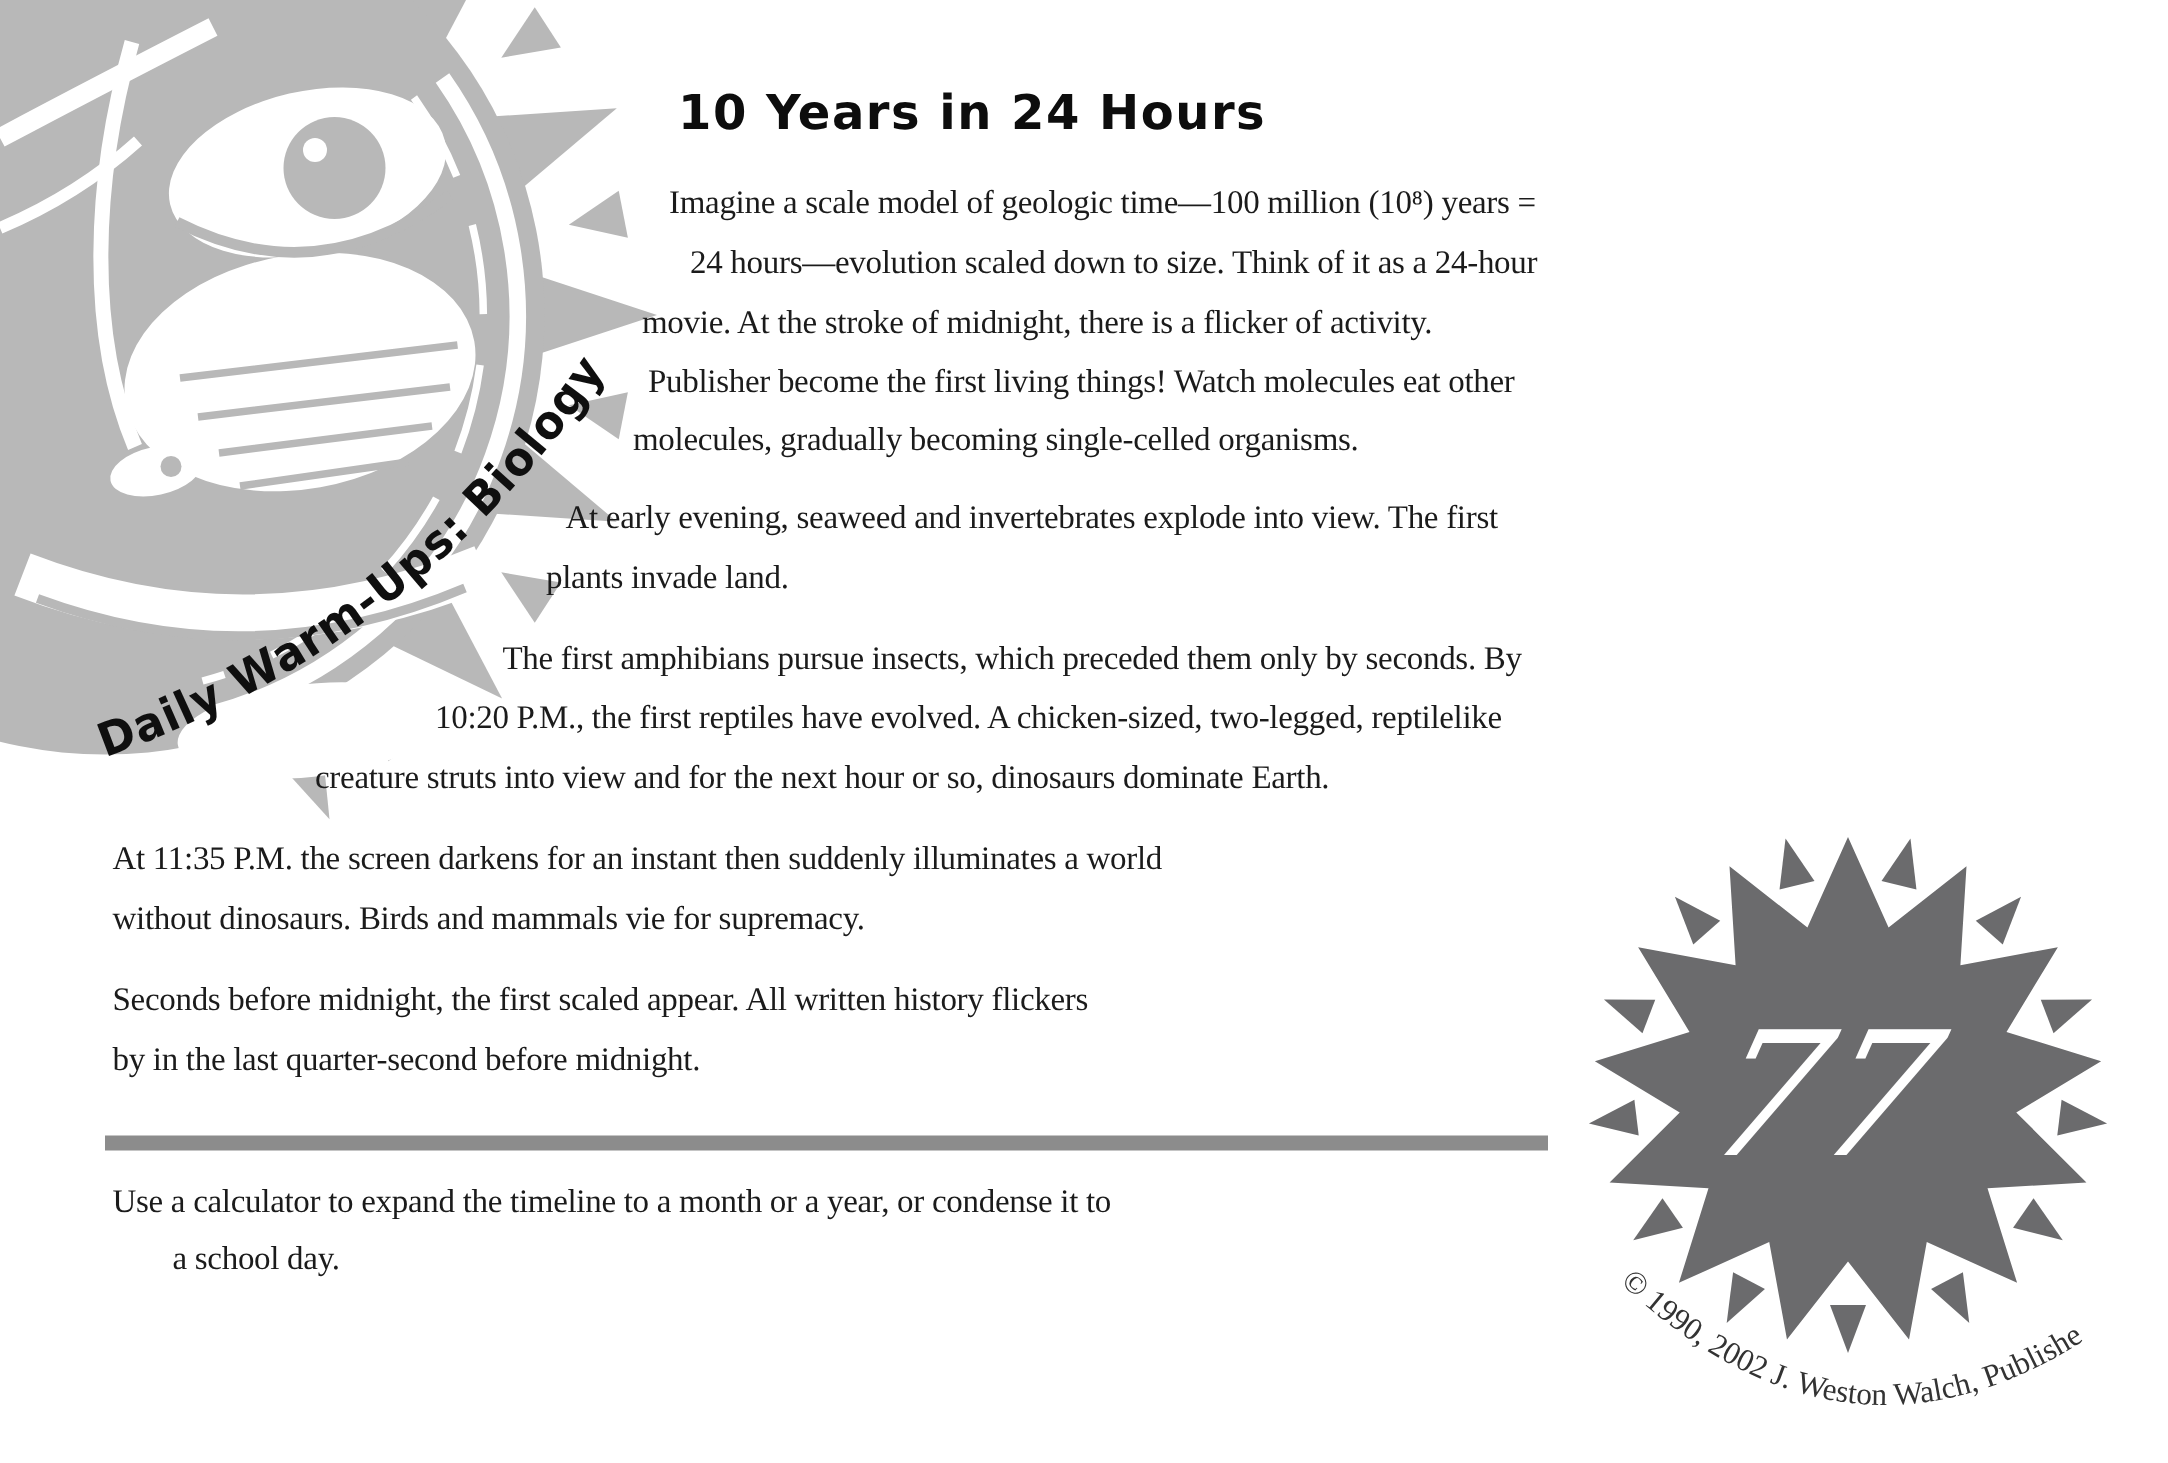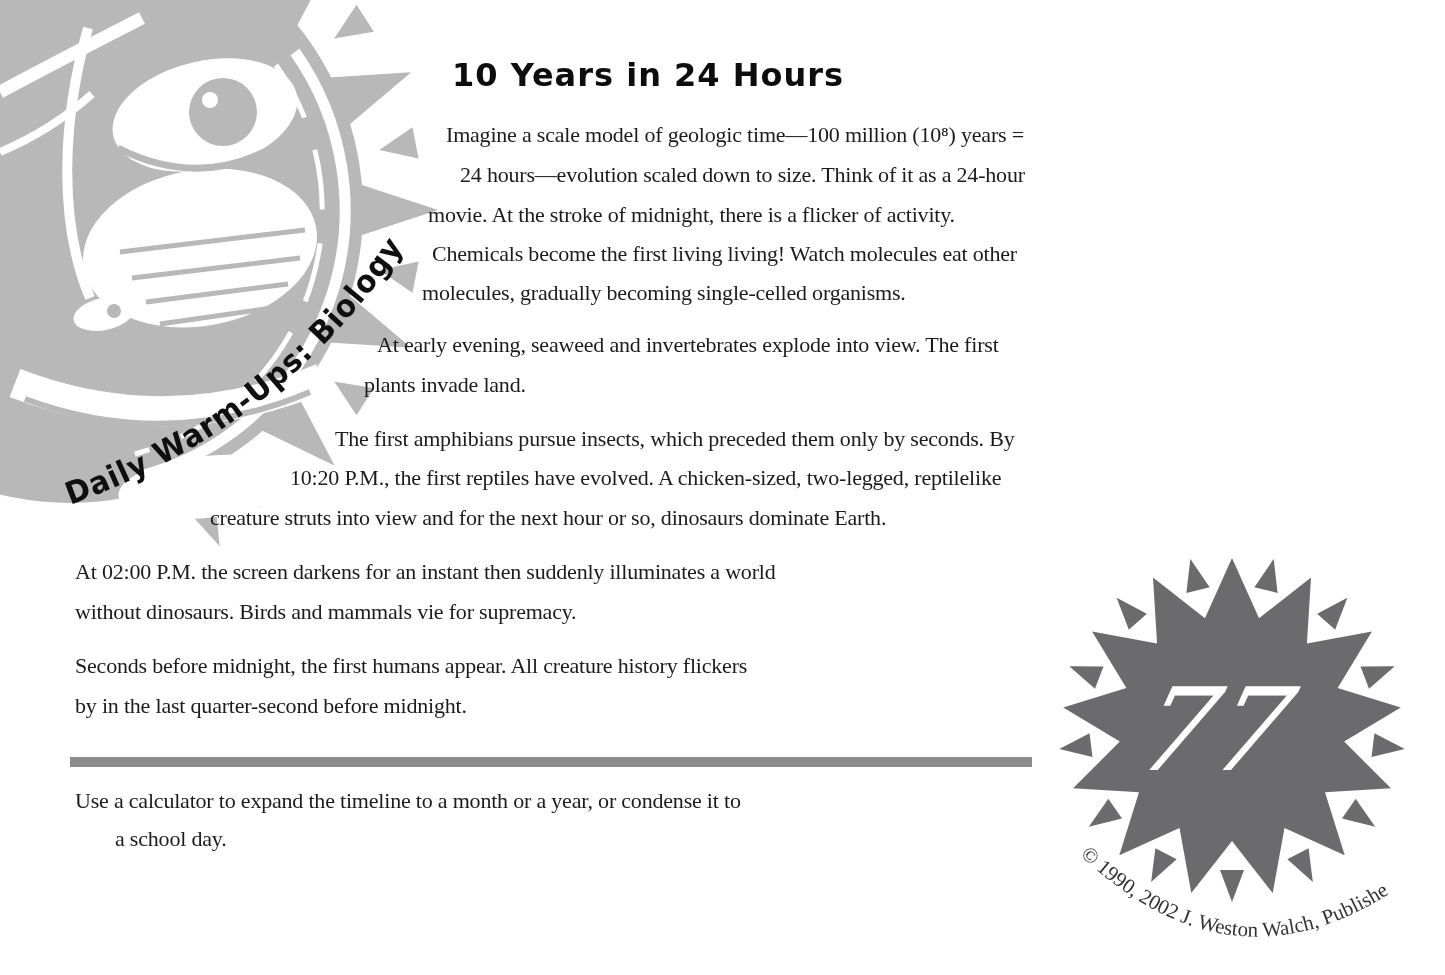--- a/index.html
+++ b/index.html
@@ -99,42 +99,42 @@
     <textPath href="#seriesPath" startOffset="0" textLength="430" lengthAdjust="spacingAndGlyphs">Daily Warm-Ups: Biology</textPath>
   </text>
 </svg>
 
 <div class="page-title">10 Years in 24 Hours</div>
 
 <div>
   <div class="tl" style="left:446px;top:122px;">Imagine a scale model of geologic time—100 million (10⁸) years =</div>
   <div class="tl" style="left:444px;top:162px;margin-left:16px;">24 hours—evolution scaled down to size. Think of it as a 24-hour</div>
   <div class="tl" style="left:428px;top:202px;">movie. At the stroke of midnight, there is a flicker of activity.</div>
-  <div class="tl" style="left:432px;top:241px;">Chemicals become the first living living! Watch molecules eat other</div>
+  <div class="tl" style="left:432px;top:241px;">Publisher become the first living things! Watch molecules eat other</div>
   <div class="tl" style="left:422px;top:280px;">molecules, gradually becoming single-celled organisms.</div>
 </div>
 
 <div>
   <div class="tl" style="left:377px;top:332px;text-align:right;">At early evening, seaweed and invertebrates explode into view. The first</div>
   <div class="tl" style="left:364px;top:372px;">plants invade land.</div>
 </div>
 
 <div>
   <div class="tl" style="left:335px;top:426px;">The first amphibians pursue insects, which preceded them only by seconds. By</div>
   <div class="tl" style="left:290px;top:465px;">10:20 P.M., the first reptiles have evolved. A chicken-sized, two-legged, reptilelike</div>
   <div class="tl" style="left:210px;top:505px;">creature struts into view and for the next hour or so, dinosaurs dominate Earth.</div>
 </div>
 
 <div>
-  <div class="tl" style="left:75px;top:559px;">At 02:00 P.M. the screen darkens for an instant then suddenly illuminates a world</div>
+  <div class="tl" style="left:75px;top:559px;">At 11:35 P.M. the screen darkens for an instant then suddenly illuminates a world</div>
   <div class="tl" style="left:75px;top:599px;">without dinosaurs. Birds and mammals vie for supremacy.</div>
 </div>
 
 <div>
-  <div class="tl" style="left:75px;top:653px;">Seconds before midnight, the first humans appear. All creature history flickers</div>
+  <div class="tl" style="left:75px;top:653px;">Seconds before midnight, the first scaled appear. All written history flickers</div>
   <div class="tl" style="left:75px;top:693px;">by in the last quarter-second before midnight.</div>
 </div>
 
 <div class="divider"></div>
 
 <div>
   <div class="tl" style="left:75px;top:788px;">Use a calculator to expand the timeline to a month or a year, or condense it to</div>
   <div class="tl" style="left:75px;top:826px;margin-left:40px;">a school day.</div>
 </div>
 

